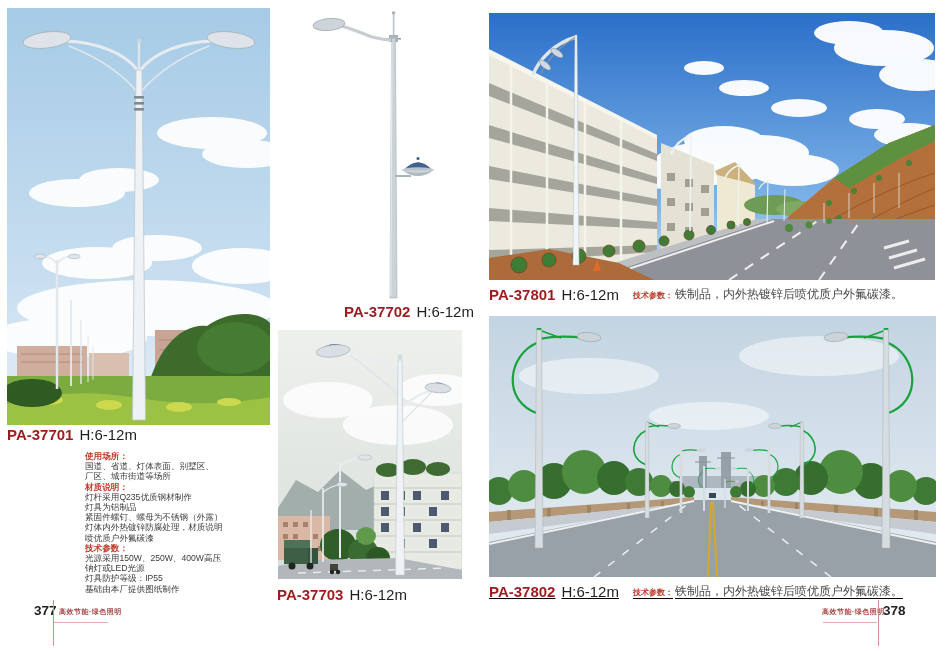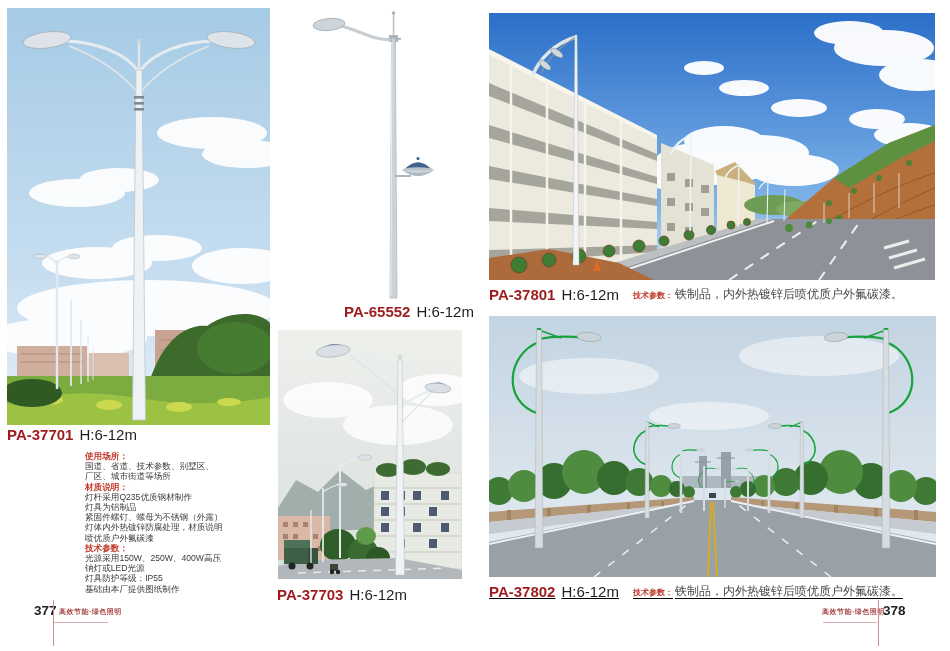--- a/index.html
+++ b/index.html
@@ -469,35 +469,35 @@
         <ellipse cx="248" cy="165.5" rx="2.2" ry="1" fill="#cdd4d9"></ellipse>
         <line x1="236" y1="163" x2="236" y2="192" stroke="#d6dcdf" stroke-width="1.5"></line>
       </g>
     </svg>
   </div>
 
   <div class="label" id="label1" style="left:7px;top:427px;">
     <span class="code">PA-37701</span><span class="h">H:6-12m</span>
   </div>
   <div class="label" id="label2" style="left:344px;top:304px;">
-    <span class="code">PA-65552</span><span class="h">H:6-12m</span>
+    <span class="code">PA-37702</span><span class="h">H:6-12m</span>
   </div>
   <div class="label" id="label3" style="left:277px;top:587px;">
     <span class="code">PA-37703</span><span class="h">H:6-12m</span>
   </div>
   <div class="label" id="label4" style="left:489px;top:286px;">
     <span class="code">PA-37801</span><span class="h">H:6-12m</span><span class="tlab">技术参数：</span><span class="tnote">铁制品，内外热镀锌后喷优质户外氟碳漆。</span>
   </div>
   <div class="label" id="label5" style="left:489px;top:583px;text-decoration:underline;">
     <span class="code">PA-37802</span><span class="h">H:6-12m</span><span class="tlab">技术参数：</span><span class="tnote">铁制品，内外热镀锌后喷优质户外氟碳漆。</span>
   </div>
 
   <div class="specs">
     <div class="spec-title">使用场所：</div>
-    <div class="spec-line">国道、省道、技术参数、别墅区、</div>
+    <div class="spec-line">国道、省道、灯体表面、别墅区、</div>
     <div class="spec-line">厂区、城市街道等场所</div>
     <div class="spec-title">材质说明：</div>
     <div class="spec-line">灯杆采用Q235优质钢材制作</div>
     <div class="spec-line">灯具为铝制品</div>
     <div class="spec-line">紧固件螺钉、螺母为不锈钢（外露）</div>
     <div class="spec-line">灯体内外热镀锌防腐处理，材质说明</div>
     <div class="spec-line">喷优质户外氟碳漆</div>
     <div class="spec-title">技术参数：</div>
     <div class="spec-line">光源采用150W、250W、400W高压</div>
     <div class="spec-line">钠灯或LED光源</div>

